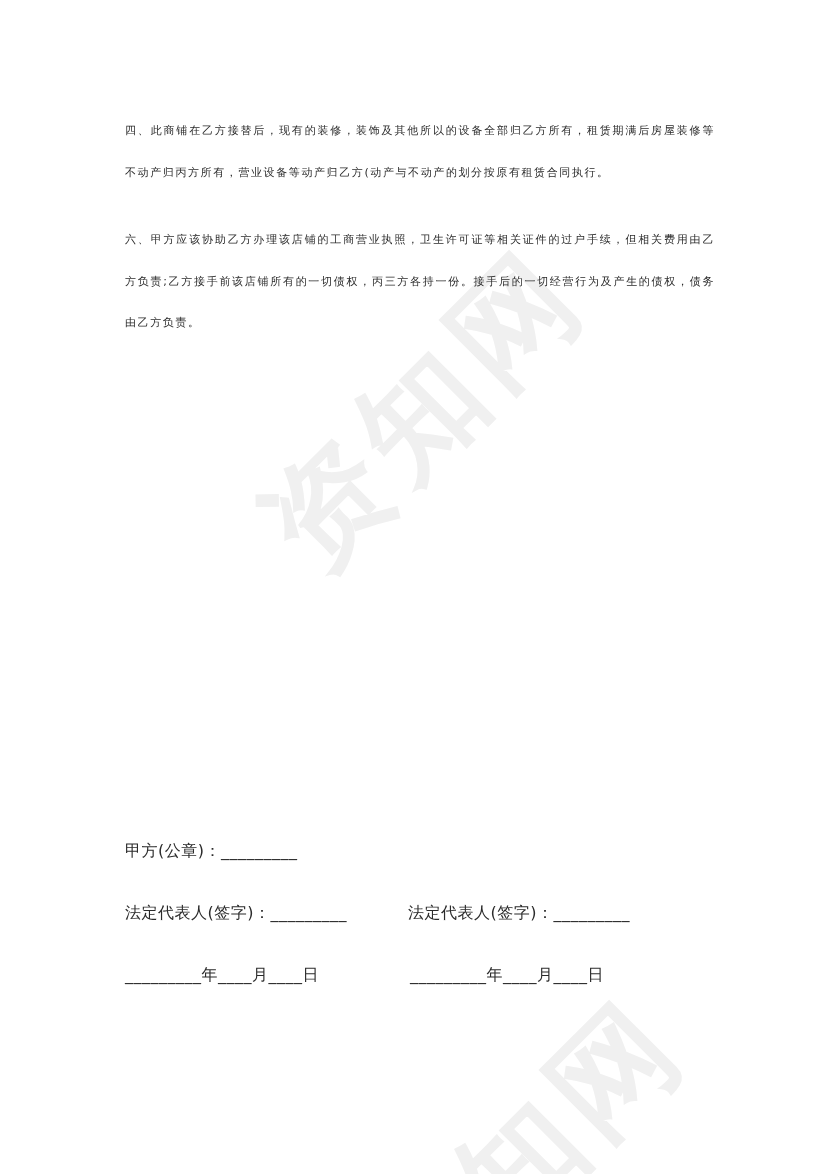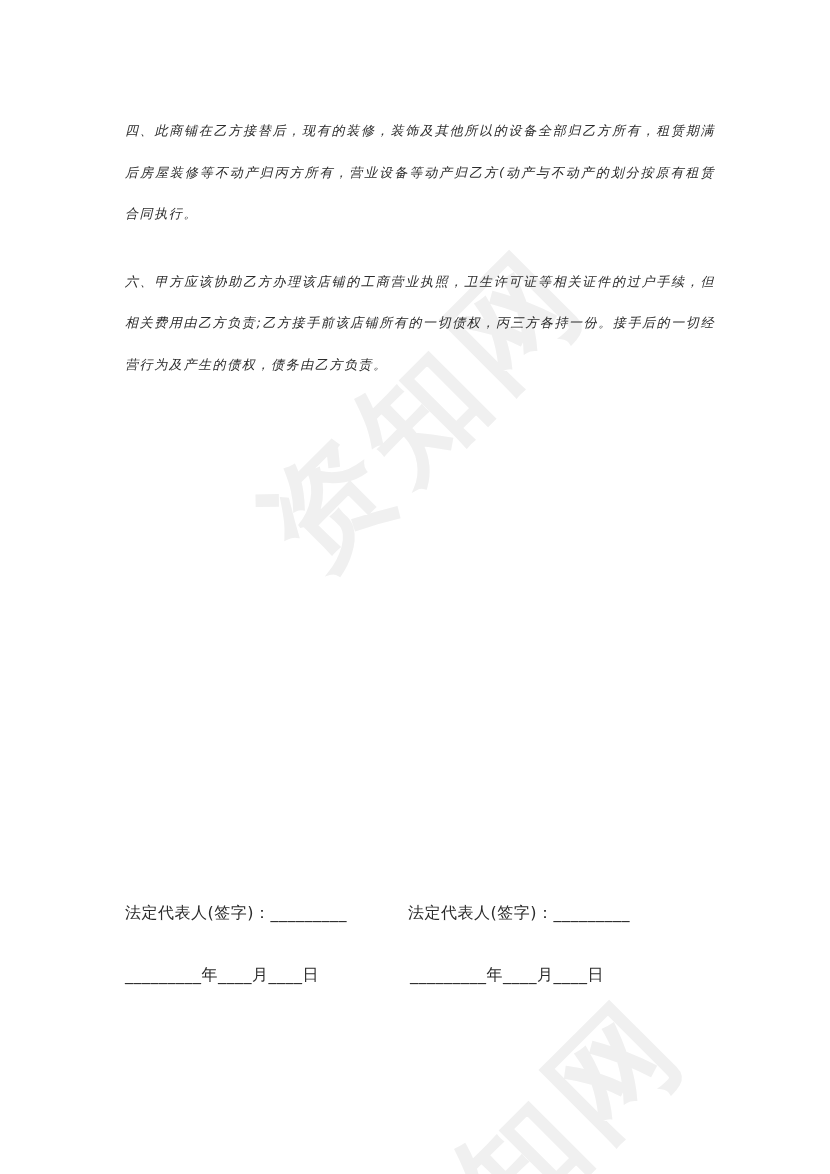--- a/index.html
+++ b/index.html
@@ -36,26 +36,25 @@
     .wm-1 { left: 230px; top: 330px; }
     .wm-2 { left: 330px; top: 1080px; }
     .content {
       position: absolute;
       left: 125px;
       top: 110px;
       width: 590px;
       z-index: 1;
     }
     .para {
-      font-size: 13px;
+      font-size: 11px;
       line-height: 41.5px;
       margin: 0 0 26px 0;
       letter-spacing: 1.6px;
       text-align: justify;
-      font-style: italic;
     }
     .sig-block {
       position: absolute;
       left: 125px;
       top: 836px;
       width: 600px;
       z-index: 1;
     }
     .sig-row {
       position: relative;
@@ -83,20 +82,21 @@
   <div class="watermark wm-1">资知网</div>
   <div class="watermark wm-2">资知网</div>
 
   <div class="content">
     <p class="para">四、此商铺在乙方接替后，现有的装修，装饰及其他所以的设备全部归乙方所有，租赁期满后房屋装修等不动产归丙方所有，营业设备等动产归乙方(动产与不动产的划分按原有租赁合同执行。</p>
     <p class="para">六、甲方应该协助乙方办理该店铺的工商营业执照，卫生许可证等相关证件的过户手续，但相关费用由乙方负责;乙方接手前该店铺所有的一切债权，丙三方各持一份。接手后的一切经营行为及产生的债权，债务由乙方负责。</p>
   </div>
 
   <div class="sig-block">
     <div class="sig-row">
+      <span class="sig-left">甲方(公章)：_________</span>
     </div>
     <div class="sig-row">
       <span class="sig-left">法定代表人(签字)：_________</span>
       <span class="sig-right">法定代表人(签字)：_________</span>
     </div>
     <div class="sig-row date">
       <span class="sig-left">_________年____月____日</span>
       <span class="sig-right">_________年____月____日</span>
     </div>
   </div>

